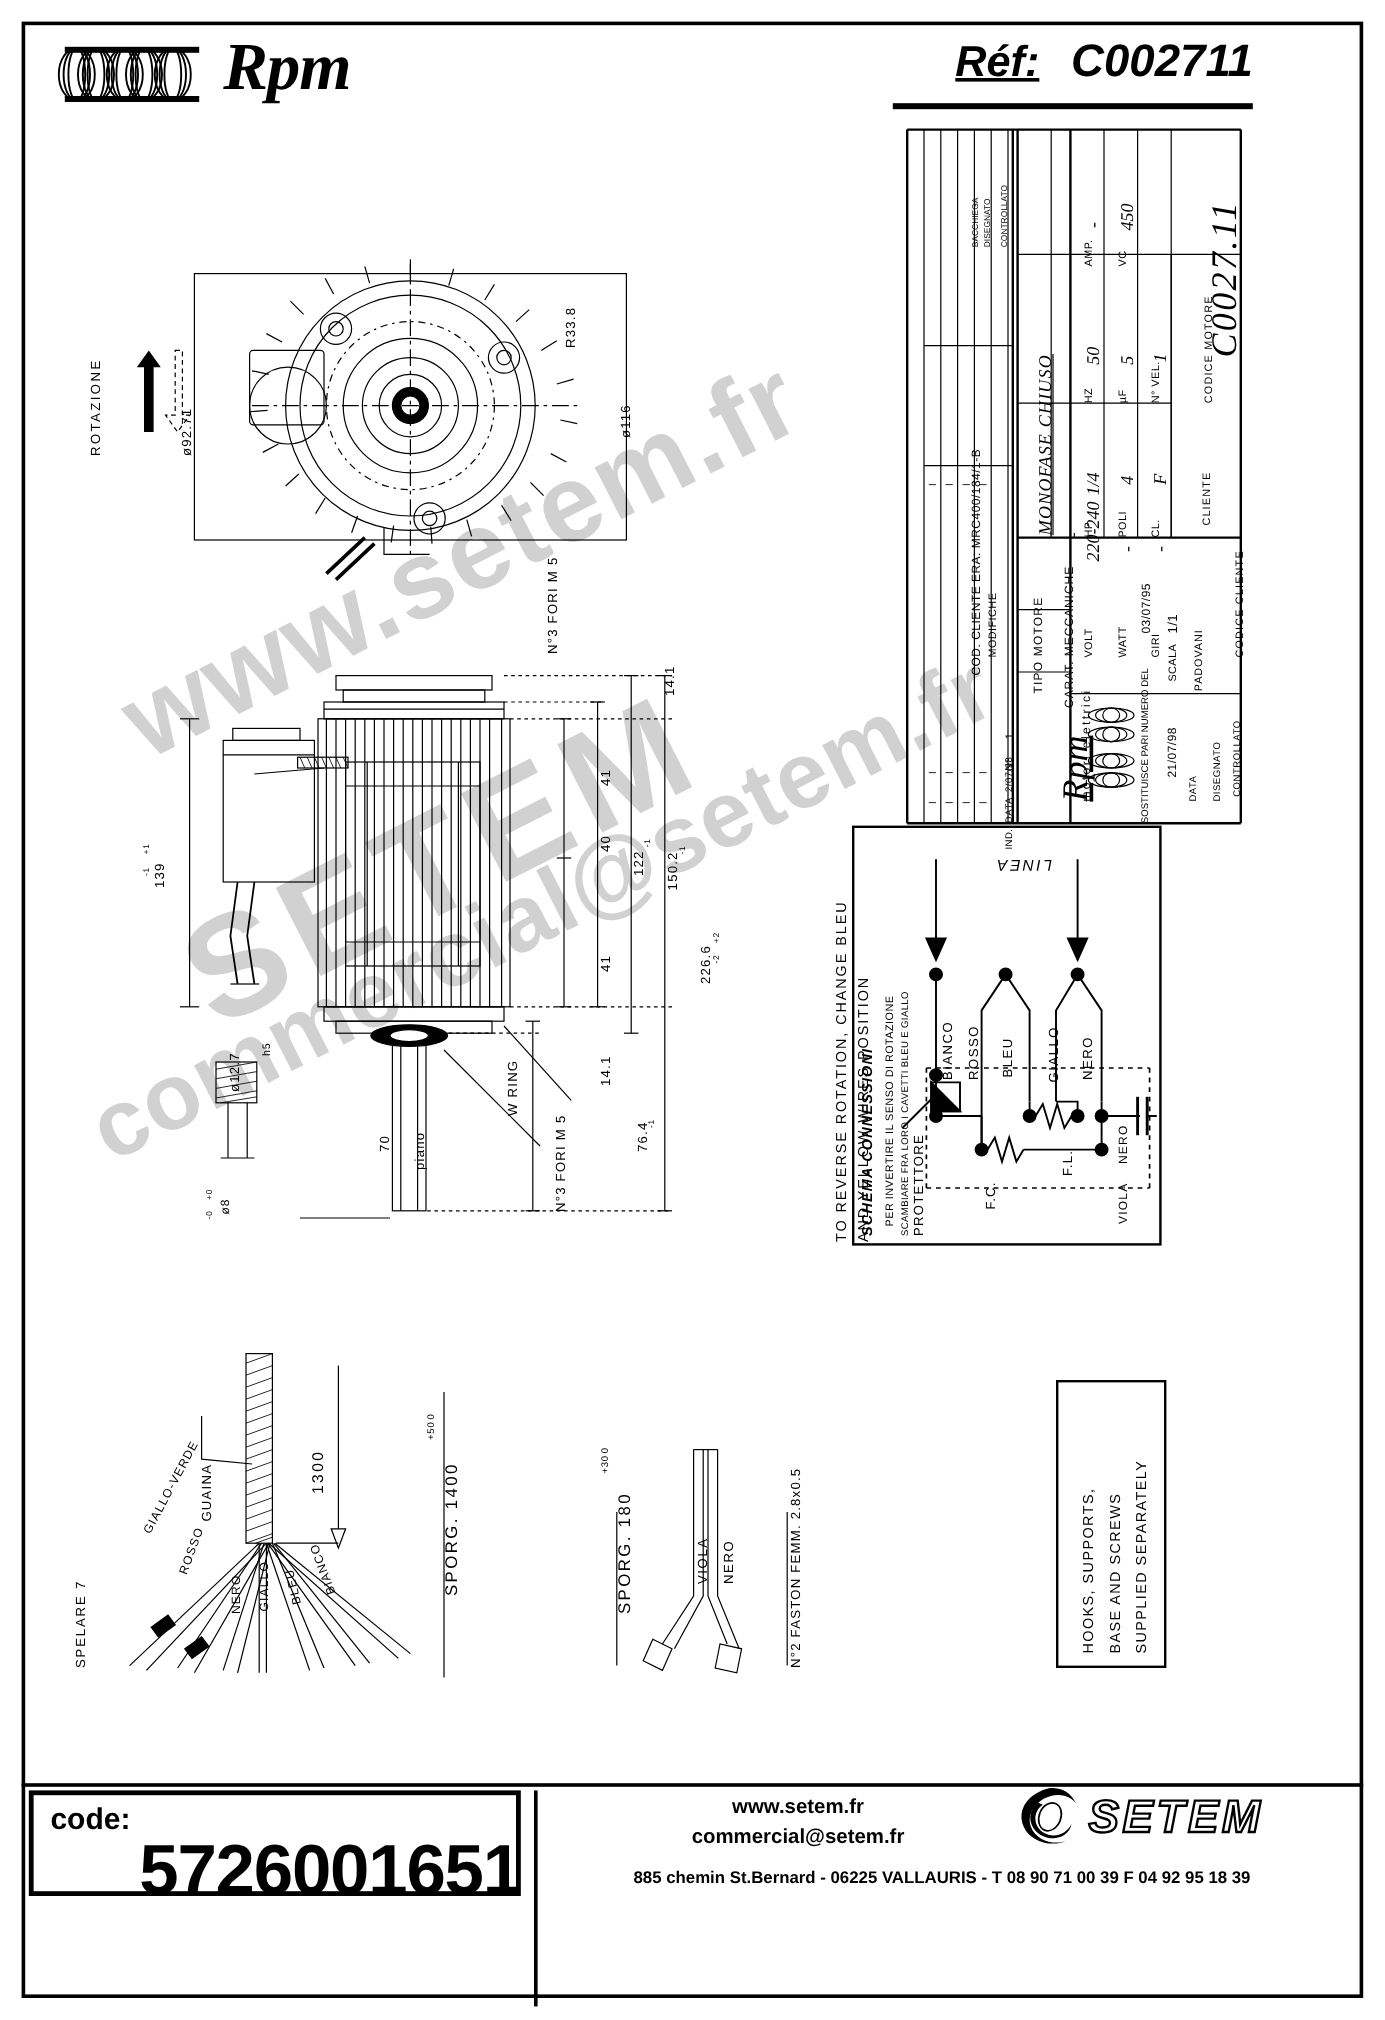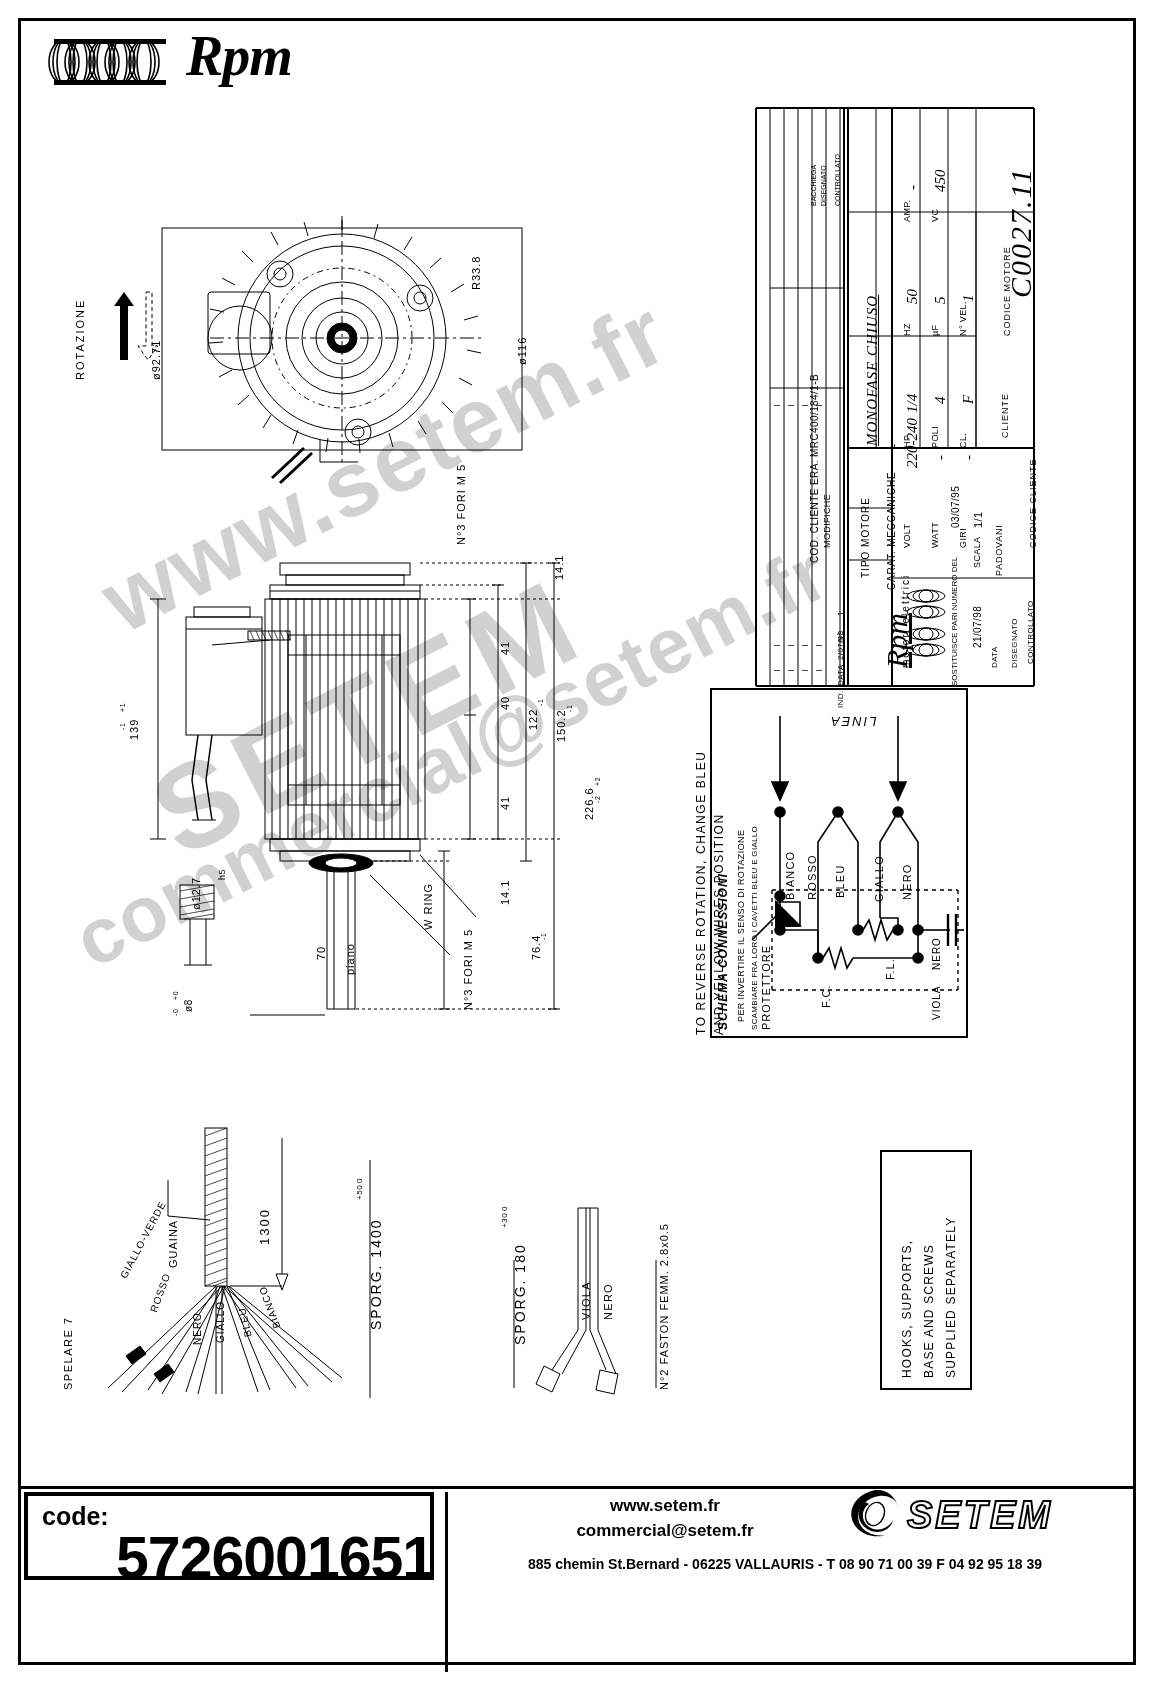--- a/index.html
+++ b/index.html
@@ -113,20 +113,24 @@
         <ellipse cx="98" cy="26" rx="7" ry="22"></ellipse>
           <ellipse cx="98" cy="26" rx="11" ry="22"></ellipse>
         <ellipse cx="98" cy="26" rx="15" ry="22"></ellipse>
       </g>
       <rect x="8" y="3" width="112" height="5" fill="#000"></rect>
       <rect x="8" y="44" width="112" height="5" fill="#000"></rect>
     </svg>
     <div class="logo-word">Rpm</div>
   </div>
 
+  <div class="ref-block">
+    <span class="ref-lbl">Réf:</span>
+    <span class="ref-val">C002711</span>
+  </div>
 
   <div class="tb">
     <svg width="286" height="578" viewBox="0 0 286 578">
       <g stroke="#000" fill="none" stroke-width="1">
 
         <line x1="4" y1="0" x2="4" y2="578" stroke-width="2"></line>
         <line x1="18" y1="0" x2="18" y2="578"></line>
         <line x1="32" y1="0" x2="32" y2="578"></line>
         <line x1="46" y1="0" x2="46" y2="578"></line>
         <line x1="60" y1="0" x2="60" y2="578"></line>

